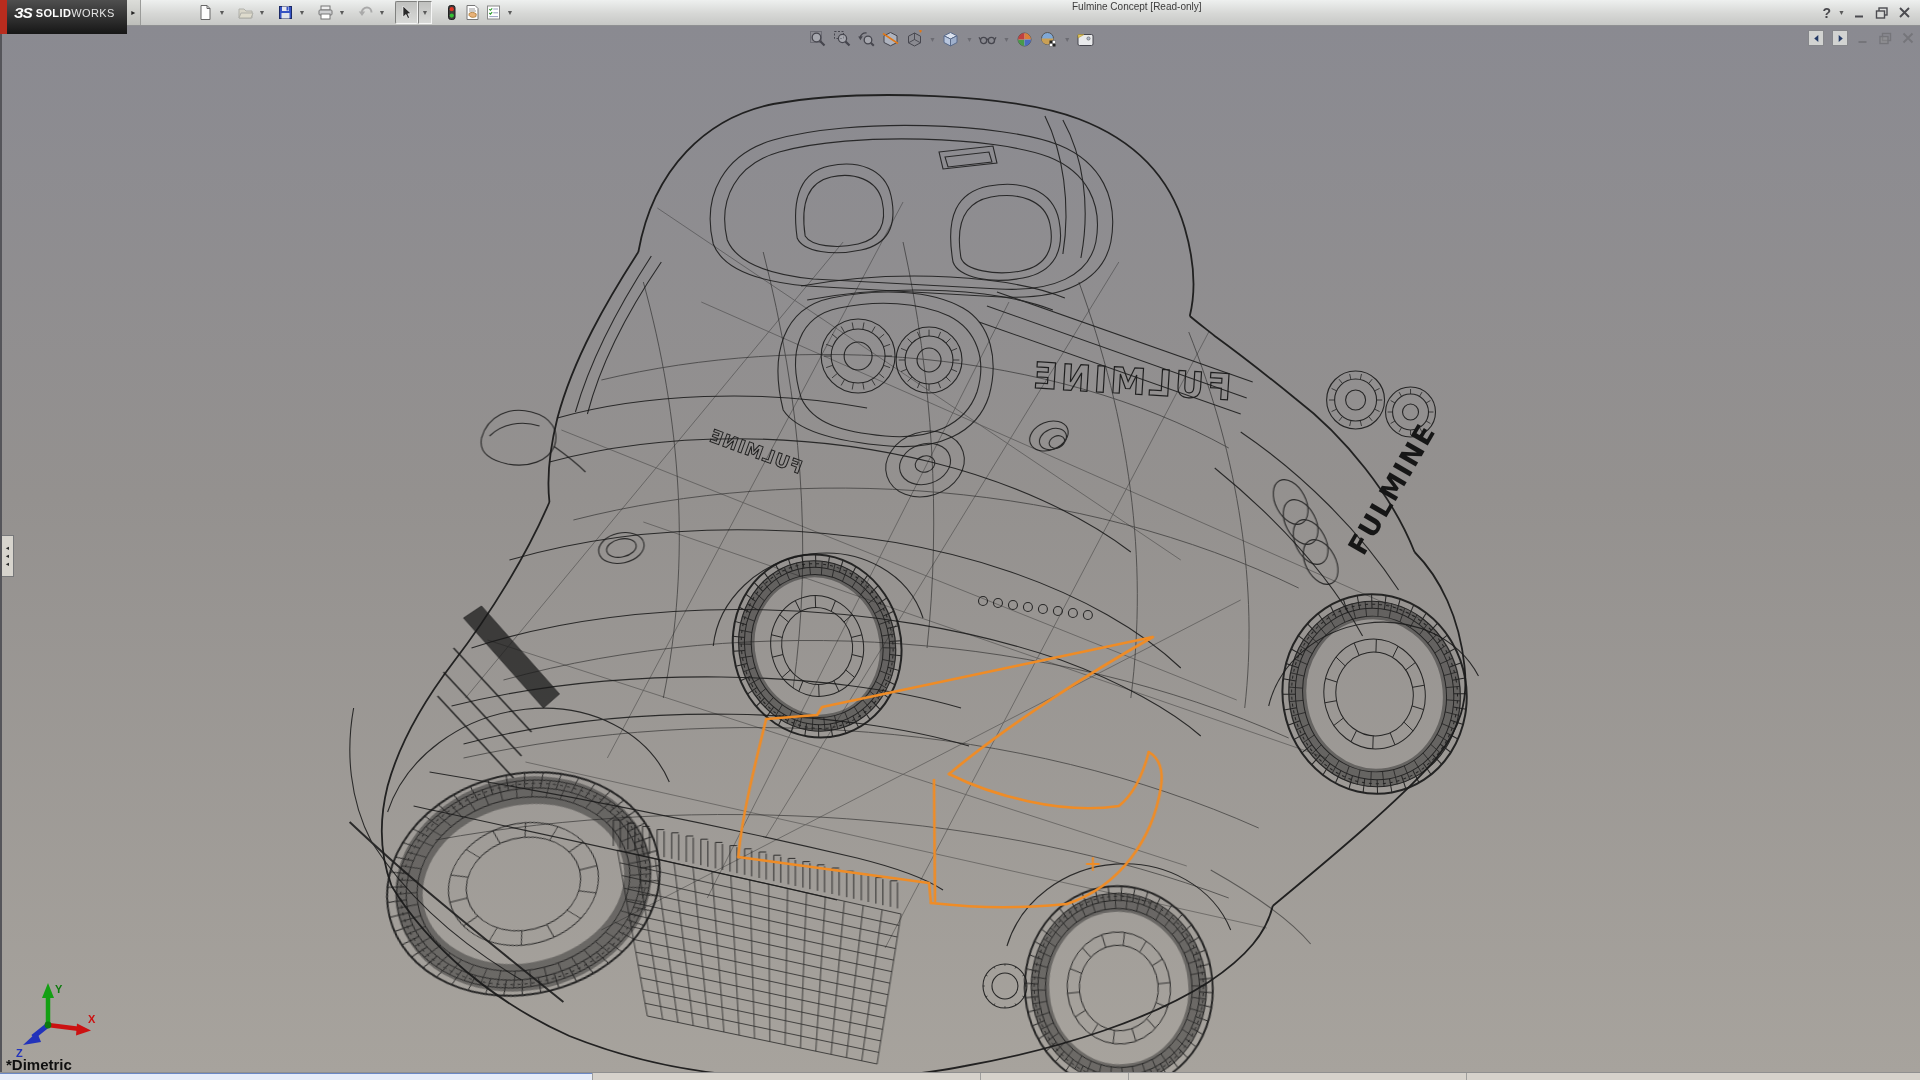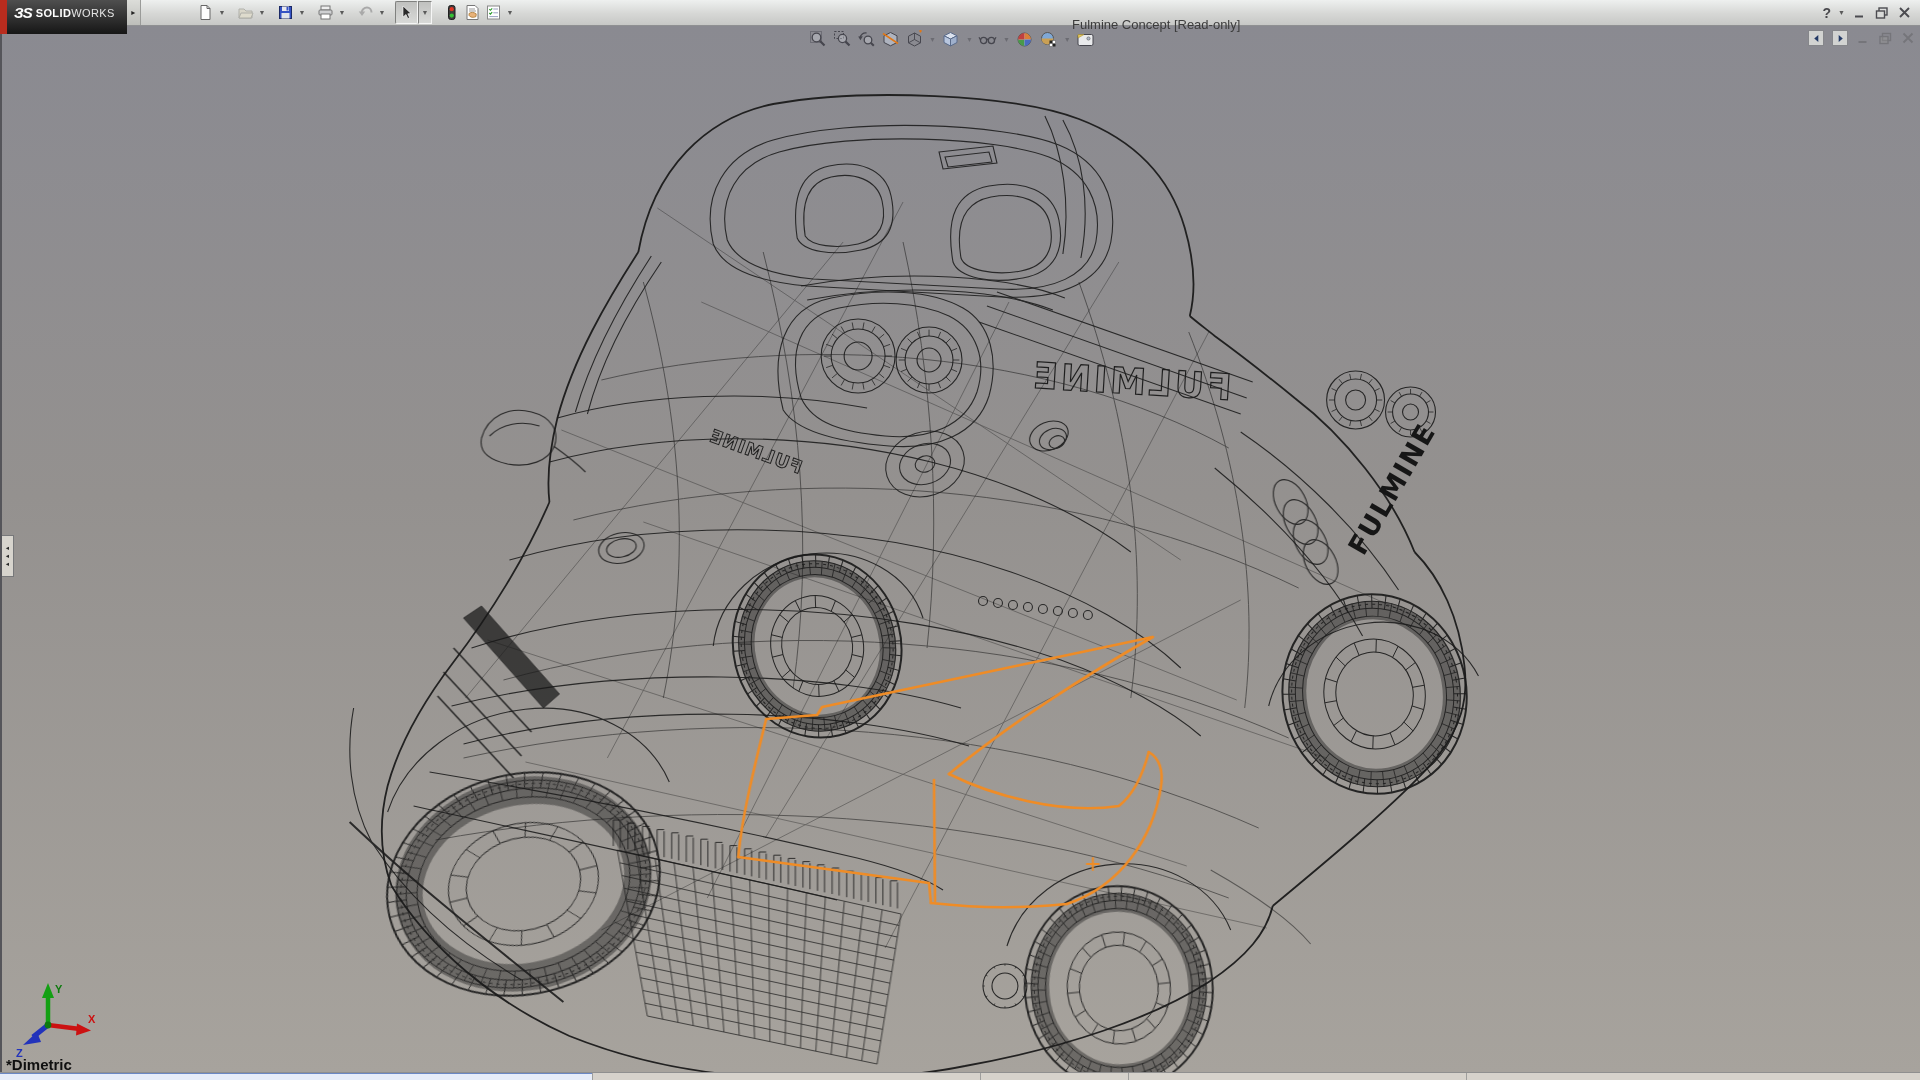--- a/index.html
+++ b/index.html
@@ -31,21 +31,21 @@
     font-size:8px;color:#222;flex:0 0 auto;
   }
   .tb-icons{display:flex;align-items:center;margin-left:54px;}
   .tbi{width:21px;height:21px;display:flex;align-items:center;justify-content:center;border-radius:2px;}
   .dd{width:12px;height:21px;display:flex;align-items:center;justify-content:center;
       font-size:7px;color:#5a5a5a;margin-right:7px;}
   .pressed{
     background:linear-gradient(#c0c1bf,#d8d9d7);
     border:1px solid;border-color:#80817f #f6f6f6 #f6f6f6 #80817f;
   }
-  .title-text{position:absolute;left:1072px;top:17px;font-size:13px;color:#3c3c3c;white-space:nowrap;}
+  .title-text{position:absolute;left:1072px;top:1px;font-size:10px;color:#3c3c3c;white-space:nowrap;}
   .win-controls{position:absolute;right:8px;top:0;height:25px;display:flex;align-items:center;gap:7px;color:#48484c;}
   .help-q{font-weight:bold;font-size:14px;}
   .help-dd{font-size:7px;color:#5a5a5a;}
   
   .viewport{
     position:absolute;top:26px;left:0;right:0;bottom:7px;
     background:linear-gradient(180deg,var(--bg-top,#8a8a91) 0%,#94918f 45%,var(--bg-bottom,#a7a39d) 100%);
     border-left:2px solid #55555a;overflow:hidden;
   }
   .headsup{position:absolute;left:806px;top:3px;display:flex;align-items:center;gap:4px;z-index:6;}

